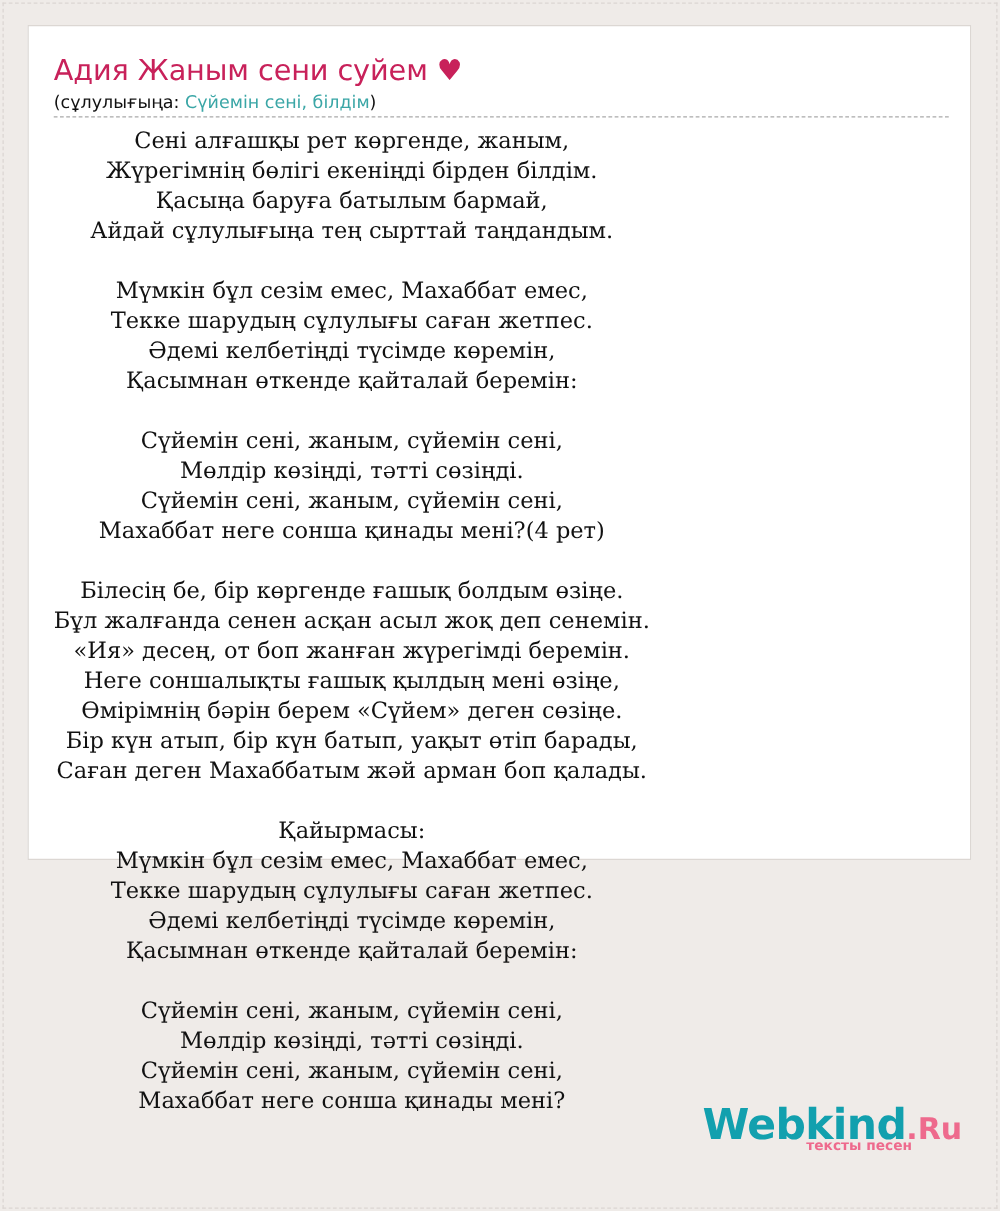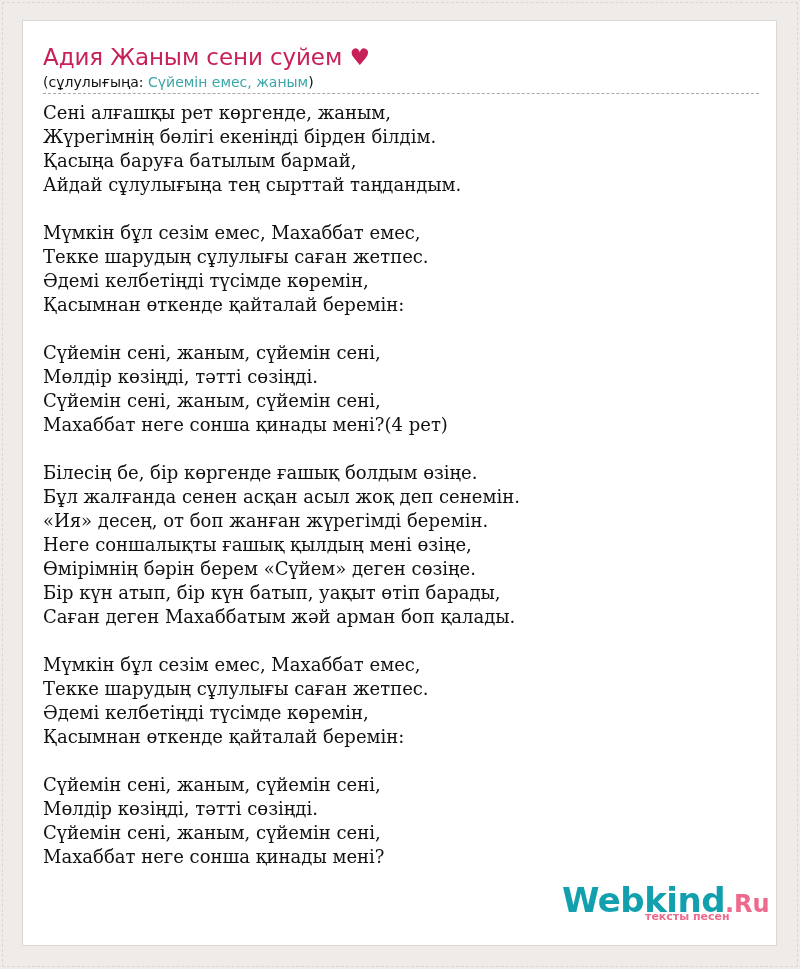--- a/index.html
+++ b/index.html
@@ -17,21 +17,21 @@
     .outer-frame {
       position: absolute;
       left: 2px; top: 2px; right: 2px; bottom: 2px;
       border: 1px dashed #dcd6d2;
     }
     .card {
       position: absolute;
       left: 22px;
       top: 20px;
       width: 755px;
-      height: 926px;
+      height: 668px;
       background: #ffffff;
       border: 1px solid #dcd7d3;
       box-sizing: border-box;
     }
     .header {
       position: absolute;
       left: 20px;
       top: 20px;
       width: 716px;
     }
@@ -60,20 +60,21 @@
       text-decoration: none;
     }
     .lyrics {
       position: absolute;
       left: 20px;
       top: 80px;
       font-family: "DejaVu Serif", serif;
       font-size: 18px;
       line-height: 24px;
       color: #111;
+      text-align: center;
     }
     .stanza {
       margin: 0 0 24px 0;
     }
     .stanza .line {
       display: block;
       white-space: nowrap;
     }
     .logo {
       position: absolute;
@@ -112,21 +113,21 @@
   </style>
 </head>
 <body>
 
 <div class="outer-frame"></div>
 
 <div class="card">
 
   <div class="header">
     <h1 class="title"><span>Адия Жаным сени суйем</span> <span class="heart">♥</span></h1>
-    <div class="artist-line"><span>(сұлулығыңа: </span><a href="#">Сүйемін емес, жаным</a><span>)</span></div>
+    <div class="artist-line"><span>(сұлулығыңа: </span><a href="#">Сүйемін сені, білдім</a><span>)</span></div>
   </div>
 
   <div class="lyrics">
     <div class="stanza">
       <span class="line">Сені алғашқы рет көргенде, жаным,</span>
       <span class="line">Жүрегімнің бөлігі екеніңді бірден білдім.</span>
       <span class="line">Қасыңа баруға батылым бармай,</span>
       <span class="line">Айдай сұлулығыңа тең сырттай таңдандым.</span>
     </div>
     <div class="stanza">
@@ -144,20 +145,21 @@
     <div class="stanza">
       <span class="line">Білесің бе, бір көргенде ғашық болдым өзіңе.</span>
       <span class="line">Бұл жалғанда сенен асқан асыл жоқ деп сенемін.</span>
       <span class="line">«Ия» десең, от боп жанған жүрегімді беремін.</span>
       <span class="line">Неге соншалықты ғашық қылдың мені өзіңе,</span>
       <span class="line">Өмірімнің бәрін берем «Сүйем» деген сөзіңе.</span>
       <span class="line">Бір күн атып, бір күн батып, уақыт өтіп барады,</span>
       <span class="line">Саған деген Махаббатым жәй арман боп қалады.</span>
     </div>
     <div class="stanza">
+      <span class="line">Қайырмасы:</span>
       <span class="line">Мүмкін бұл сезім емес, Махаббат емес,</span>
       <span class="line">Текке шарудың сұлулығы саған жетпес.</span>
       <span class="line">Әдемі келбетіңді түсімде көремін,</span>
       <span class="line">Қасымнан өткенде қайталай беремін:</span>
     </div>
     <div class="stanza">
       <span class="line">Сүйемін сені, жаным, сүйемін сені,</span>
       <span class="line">Мөлдір көзіңді, тәтті сөзіңді.</span>
       <span class="line">Сүйемін сені, жаным, сүйемін сені,</span>
       <span class="line">Махаббат неге сонша қинады мені?</span>

